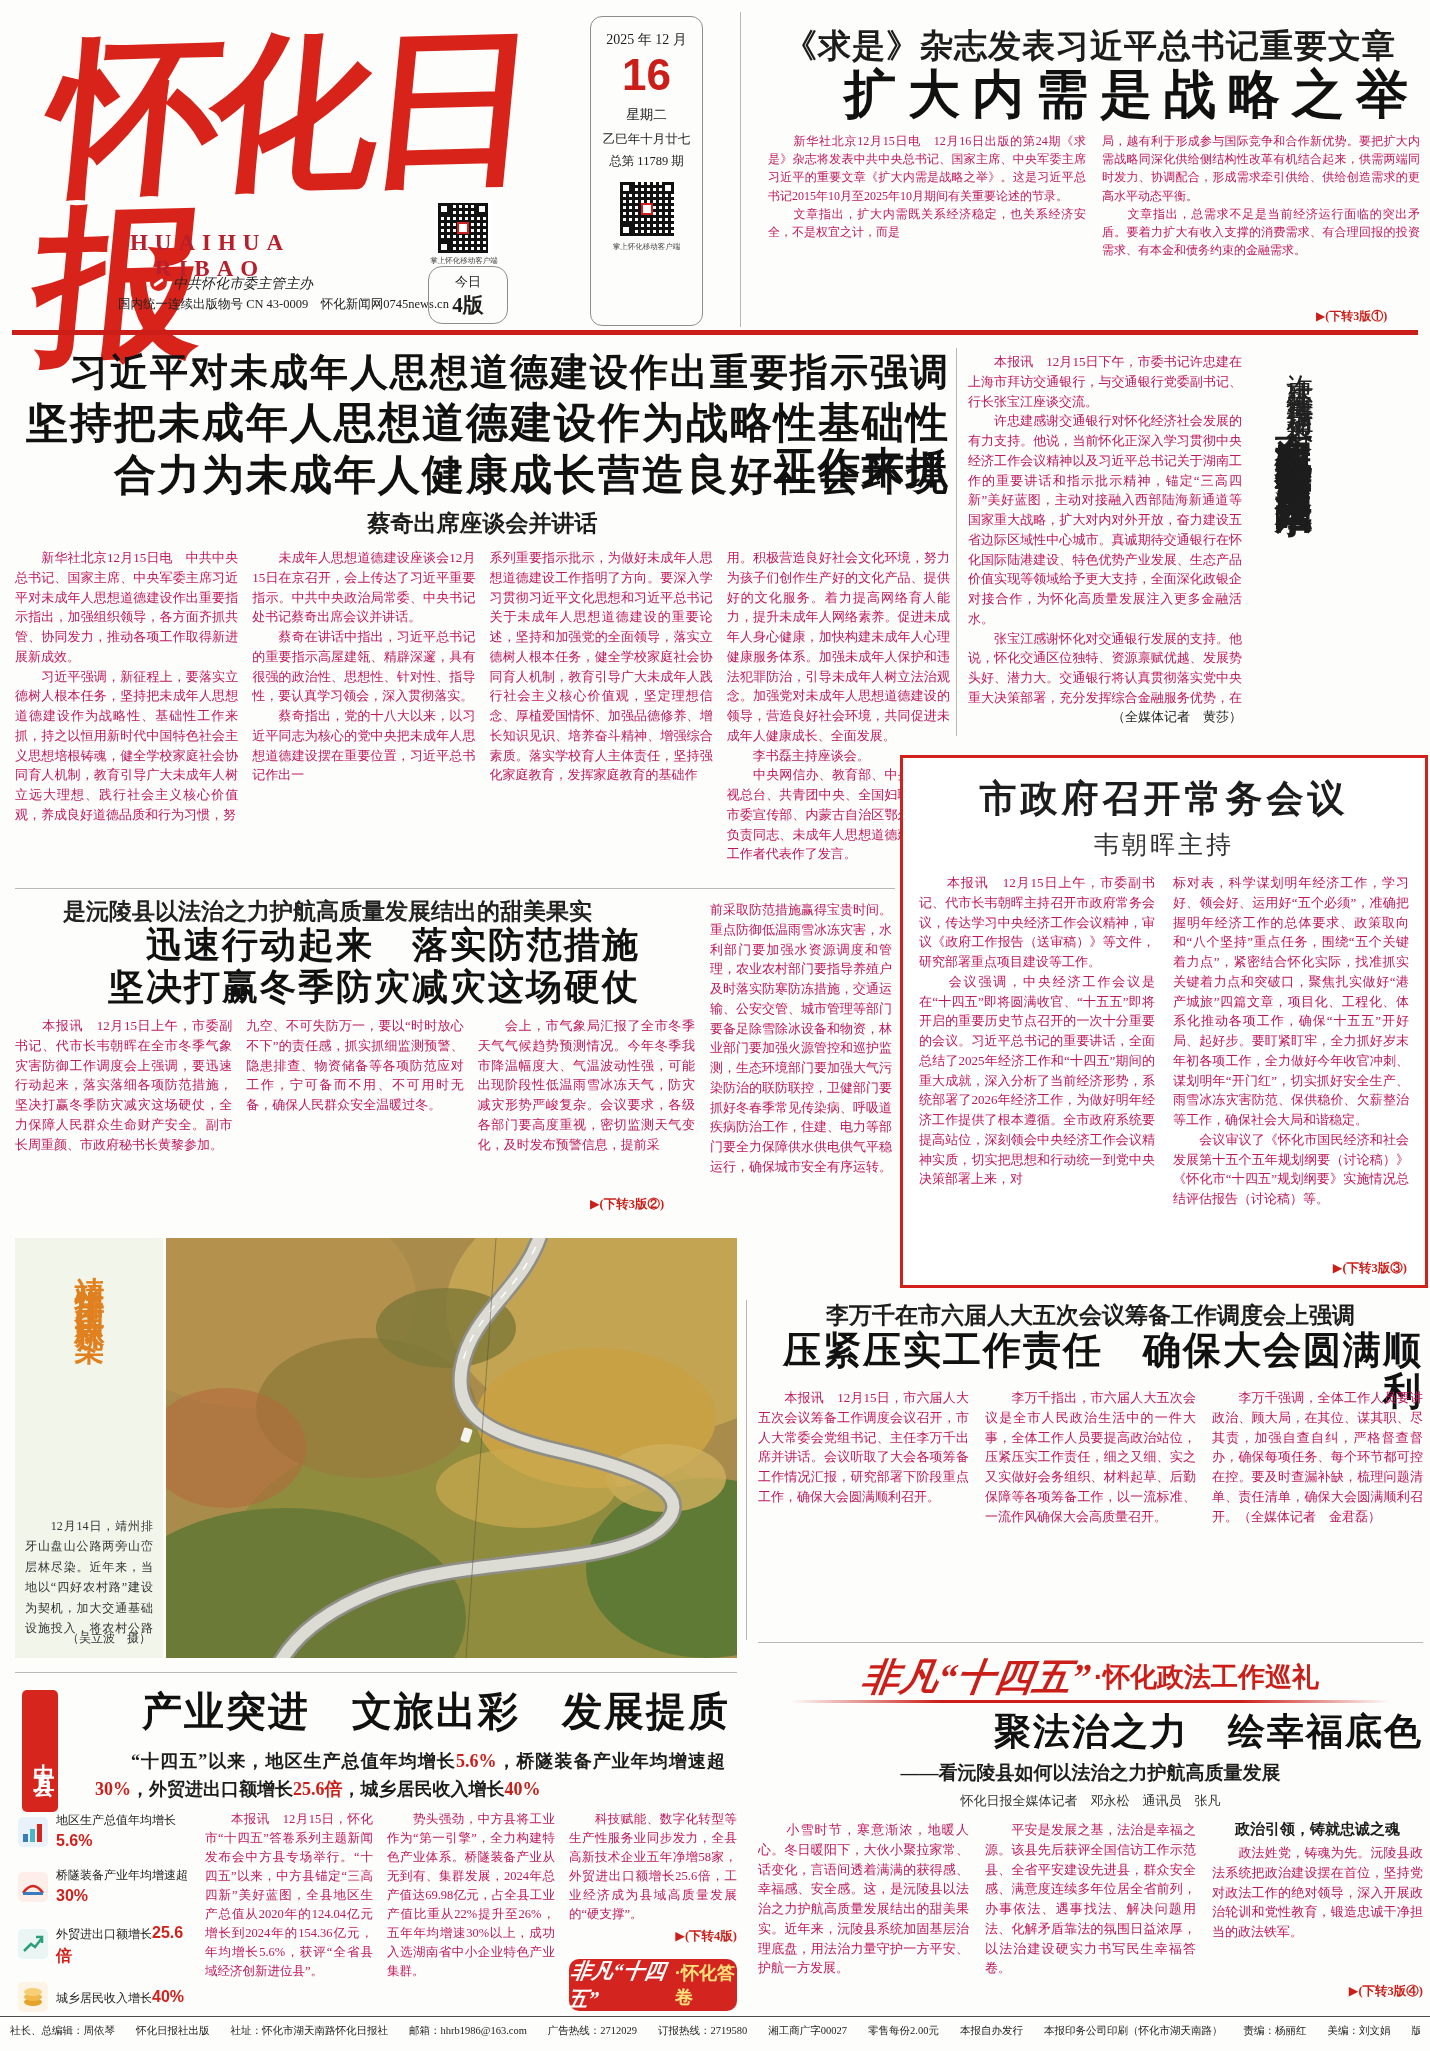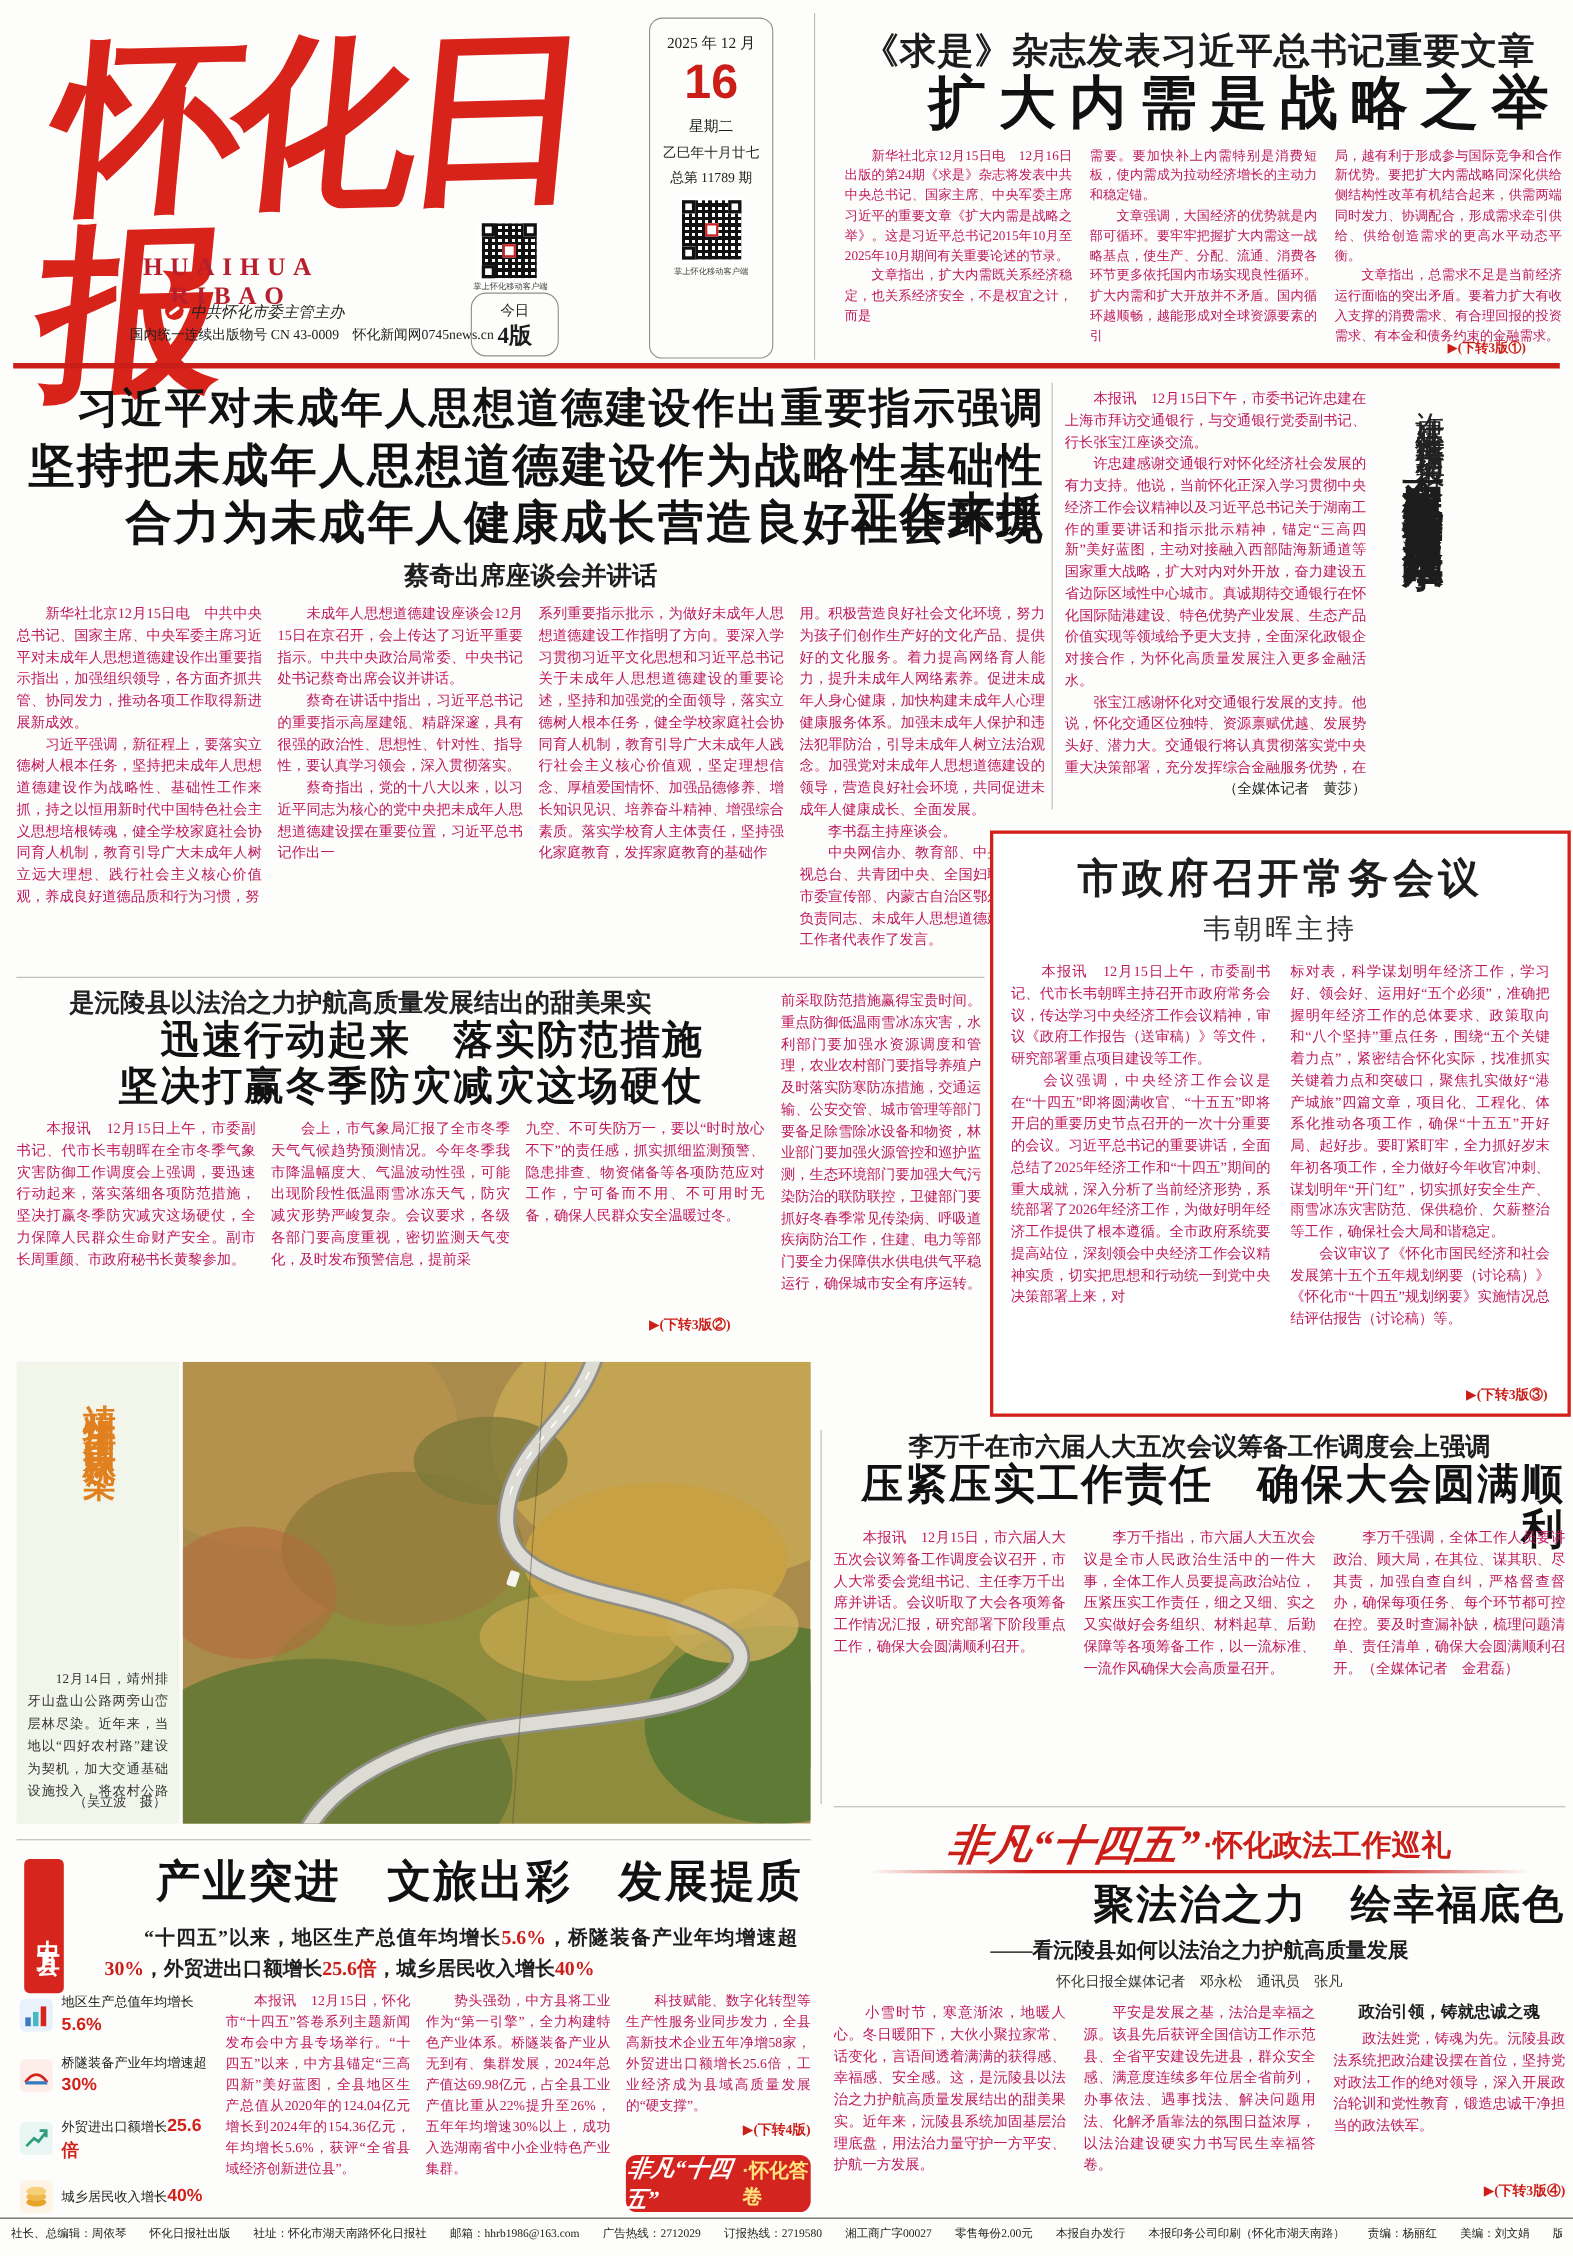--- a/index.html
+++ b/index.html
@@ -77,22 +77,20 @@
     <div style="font-size:7.5px;color:#444;margin-top:6px;">掌上怀化移动客户端</div>
   </div>
 
   <div class="abs vline" style="left:740px;top:12px;height:315px;"></div>
 
   <div class="abs sans" style="left:760px;top:24px;width:660px;text-align:center;font-weight:900;font-size:33px;letter-spacing:1px;">《求是》杂志发表习近平总书记重要文章</div>
   <div class="abs sans hl" style="left:760px;top:66px;width:660px;font-size:52px;letter-spacing:12px;">扩大内需是战略之举</div>
   <div class="abs" style="left:768px;top:132px;width:652px;height:196px;display:flex;gap:16px;">
     <div class="txt" style="flex:1;font-size:12px;">　　新华社北京12月15日电　12月16日出版的第24期《求是》杂志将发表中共中央总书记、国家主席、中央军委主席习近平的重要文章《扩大内需是战略之举》。这是习近平总书记2015年10月至2025年10月期间有关重要论述的节录。
 　　文章指出，扩大内需既关系经济稳定，也关系经济安全，不是权宜之计，而是</div>
-    <div class="txt" style="flex:1;font-size:12px;">需要。要加快补上内需特别是消费短板，使内需成为拉动经济增长的主动力和稳定锚。
-　　文章强调，大国经济的优势就是内部可循环。要牢牢把握扩大内需这一战略基点，使生产、分配、流通、消费各环节更多依托国内市场实现良性循环。扩大内需和扩大开放并不矛盾。国内循环越顺畅，越能形成对全球资源要素的引</div>
     <div class="txt" style="flex:1;font-size:12px;">局，越有利于形成参与国际竞争和合作新优势。要把扩大内需战略同深化供给侧结构性改革有机结合起来，供需两端同时发力、协调配合，形成需求牵引供给、供给创造需求的更高水平动态平衡。
 　　文章指出，总需求不足是当前经济运行面临的突出矛盾。要着力扩大有收入支撑的消费需求、有合理回报的投资需求、有本金和债务约束的金融需求。</div>
   </div>
   <div class="abs jump" style="left:1316px;top:308px;font-size:12px;">▶(下转3版①)</div>
 
   <div class="abs" style="left:12px;top:330px;width:1406px;height:5px;background:#cb1e19;"></div>
 
   <div class="abs hl" style="left:15px;top:352px;width:935px;font-size:38px;font-weight:800;font-family:'Liberation Serif',serif;">习近平对未成年人思想道德建设作出重要指示强调</div>
   <div class="abs sans hl" style="left:15px;top:400px;width:935px;font-size:42px;">坚持把未成年人思想道德建设作为战略性基础性工作来抓</div>
   <div class="abs sans hl" style="left:15px;top:452px;width:935px;font-size:42px;">合力为未成年人健康成长营造良好社会环境</div>
@@ -133,22 +131,22 @@
     </div>
     <div class="jump" style="position:absolute;right:18px;bottom:8px;font-size:12.5px;">▶(下转3版③)</div>
   </div>
 
   <div class="abs hline" style="left:15px;top:888px;width:880px;"></div>
   <div class="abs" style="left:15px;top:896px;width:625px;text-align:center;font-size:23px;font-weight:600;color:#222;">是沅陵县以法治之力护航高质量发展结出的甜美果实</div>
   <div class="abs hl" style="left:15px;top:926px;width:625px;font-size:36px;font-family:'Liberation Serif',serif;">迅速行动起来　落实防范措施</div>
   <div class="abs hl" style="left:15px;top:968px;width:625px;font-size:36px;font-family:'Liberation Serif',serif;">坚决打赢冬季防灾减灾这场硬仗</div>
   <div class="abs" style="left:15px;top:1016px;width:680px;height:208px;display:flex;gap:14px;">
     <div class="txt" style="flex:1;font-size:13px;">　　本报讯　12月15日上午，市委副书记、代市长韦朝晖在全市冬季气象灾害防御工作调度会上强调，要迅速行动起来，落实落细各项防范措施，坚决打赢冬季防灾减灾这场硬仗，全力保障人民群众生命财产安全。副市长周重颜、市政府秘书长黄黎参加。</div>
+    <div class="txt" style="flex:1;font-size:13px;">九空、不可失防万一，要以“时时放心不下”的责任感，抓实抓细监测预警、隐患排查、物资储备等各项防范应对工作，宁可备而不用、不可用时无备，确保人民群众安全温暖过冬。　</div>
     <div class="txt" style="flex:1;font-size:13px;">　　会上，市气象局汇报了全市冬季天气气候趋势预测情况。今年冬季我市降温幅度大、气温波动性强，可能出现阶段性低温雨雪冰冻天气，防灾减灾形势严峻复杂。会议要求，各级各部门要高度重视，密切监测天气变化，及时发布预警信息，提前采</div>
-    <div class="txt" style="flex:1;font-size:13px;">九空、不可失防万一，要以“时时放心不下”的责任感，抓实抓细监测预警、隐患排查、物资储备等各项防范应对工作，宁可备而不用、不可用时无备，确保人民群众安全温暖过冬。　</div>
   </div>
   <div class="abs jump" style="left:590px;top:1196px;font-size:12.5px;">▶(下转3版②)</div>
   <div class="abs txt" style="left:710px;top:900px;width:182px;height:328px;font-size:13px;">前采取防范措施赢得宝贵时间。重点防御低温雨雪冰冻灾害，水利部门要加强水资源调度和管理，农业农村部门要指导养殖户及时落实防寒防冻措施，交通运输、公安交管、城市管理等部门要备足除雪除冰设备和物资，林业部门要加强火源管控和巡护监测，生态环境部门要加强大气污染防治的联防联控，卫健部门要抓好冬春季常见传染病、呼吸道疾病防治工作，住建、电力等部门要全力保障供水供电供气平稳运行，确保城市安全有序运转。</div>
 
   <div class="abs" style="left:15px;top:1238px;width:148px;height:420px;background:#f1f5ea;">
     <div class="vertical" style="position:absolute;left:50%;transform:translateX(-50%);top:14px;font-size:30px;font-weight:700;color:#e0801f;letter-spacing:7px;">靖州排牙山层林尽染</div>
     <div class="cap txt" style="position:absolute;left:10px;top:278px;width:128px;height:118px;font-size:12px;">　　12月14日，靖州排牙山盘山公路两旁山峦层林尽染。近年来，当地以“四好农村路”建设为契机，加大交通基础设施投入，将农村公路建设与乡村振兴、乡村休闲旅游建设相结合，把农村公路打造成乡村风景线。</div>
     <div style="position:absolute;right:12px;top:392px;font-size:12px;color:#333;">（吴立波　摄）</div>
   </div>
   <div class="abs" style="left:166px;top:1238px;width:571px;height:420px;overflow:hidden;">

